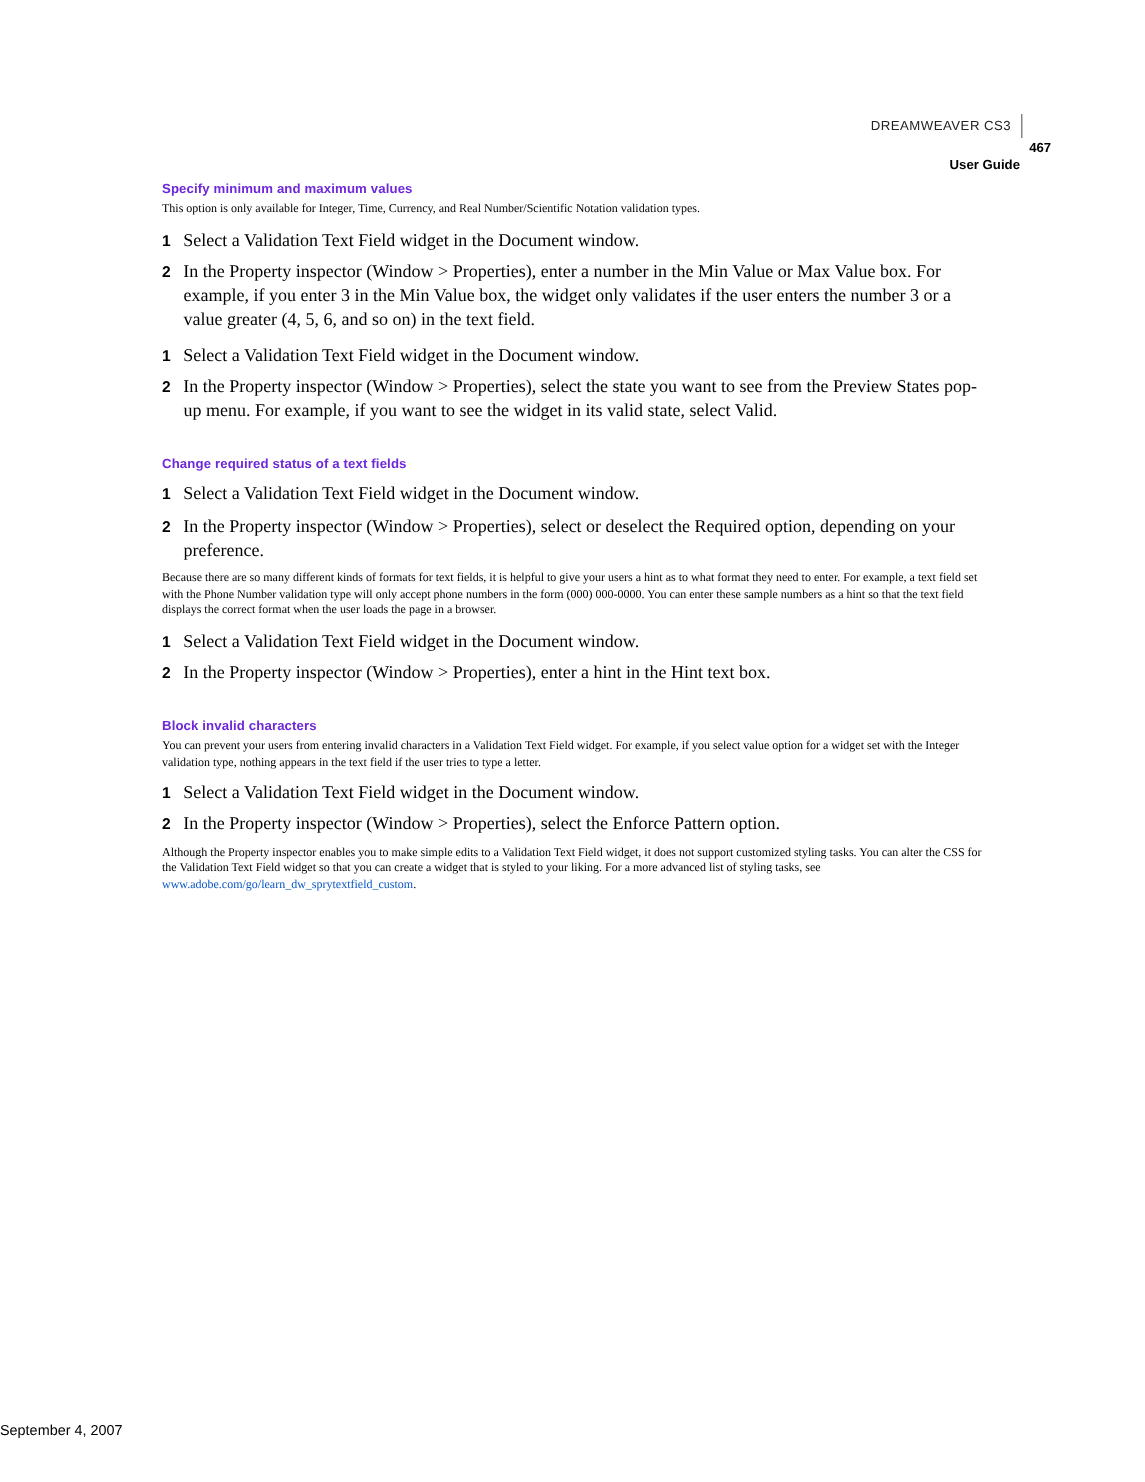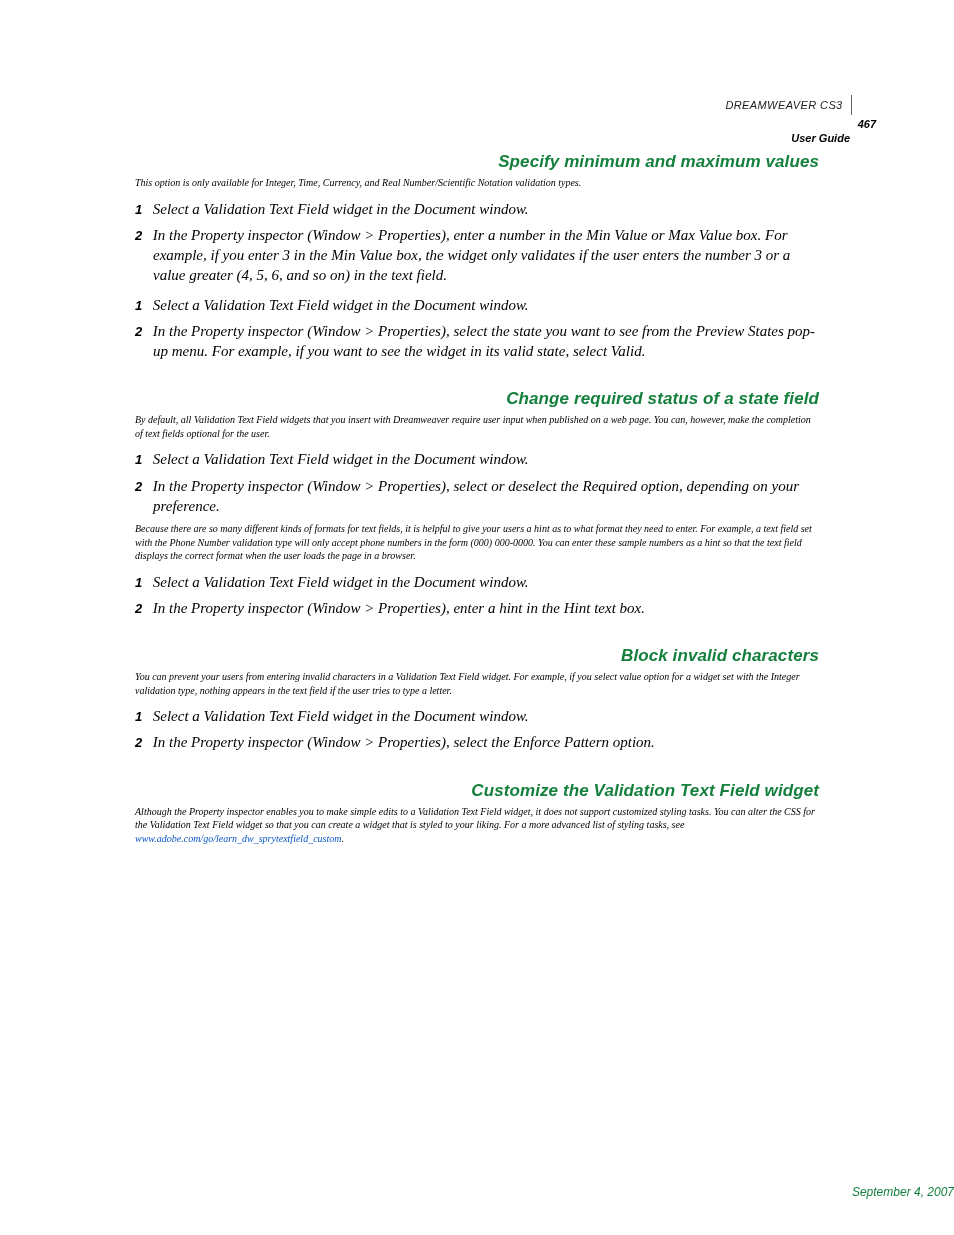--- a/index.html
+++ b/index.html
@@ -1,32 +1,32 @@
 <!DOCTYPE html>
 <html><head>
 <meta charset="utf-8">
 <style>
-  * { margin: 0; padding: 0; box-sizing: border-box; font-style: italic; }
+  * { margin: 0; padding: 0; box-sizing: border-box; }
   html, body { width: 954px; height: 1235px; background: #fff; font-family: "Minion Pro", "Times New Roman", Georgia, serif; color: #000; }
   .page { position: relative; width: 954px; height: 1235px; padding: 80px 135px 0 135px; }
   .running-head { position: absolute; top: 78px; right: 78px; text-align: right; font-family: "Myriad Pro", "Helvetica Neue", Arial, sans-serif; font-size: 11px; line-height: 1.3; }
   .running-head .row1 { display: flex; align-items: center; justify-content: flex-end; }
   .running-head .product { letter-spacing: 0.4px; color: #222; }
   .running-head .sep { display: inline-block; width: 1px; height: 20px; background: #666; margin: 0 6px 0 8px; vertical-align: middle; }
   .running-head .pageno { font-weight: 700; color: #000; margin-top: 39px; }
   .running-head .guide { font-weight: 700; color: #000; margin-right: 26px; }
   .content { margin-top: 72px; }
-  h2.section { font-family: "Myriad Pro", "Helvetica Neue", Arial, sans-serif; font-weight: 700; font-size: 17px; color: #15803d; margin-top: 28px; margin-bottom: 4px; letter-spacing: 0.1px; text-align: right; }
+  h2.section { font-family: "Myriad Pro", "Helvetica Neue", Arial, sans-serif; font-weight: 700; font-size: 11px; color: #6d28d9; margin-top: 28px; margin-bottom: 4px; letter-spacing: 0.1px; }
   .content > h2.section:first-child { margin-top: 0; }
   p.body { font-size: 10px; line-height: 1.35; color: #000; margin-bottom: 6px; }
   ol.steps { list-style: none; margin-top: 9px; }
   ol.steps li { font-size: 15px; line-height: 1.35; margin-bottom: 6px; padding-left: 18px; text-indent: -18px; }
   ol.steps li .num { font-family: "Myriad Pro", "Helvetica Neue", Arial, sans-serif; font-weight: 700; font-size: 13px; display: inline-block; width: 14px; text-indent: 0; }
   a.link { color: #0b57c4; text-decoration: none; text-align: right; }
-  .footer-date { position: absolute; bottom: 36px; left: 0; width: 954px; text-align: right; font-family: "Helvetica Neue", Arial, sans-serif; font-size: 12px; color: #15803d; }
+  .footer-date { position: absolute; bottom: 36px; left: 0; width: 954px; text-align: left; font-family: "Helvetica Neue", Arial, sans-serif; font-size: 12px; color: #000000; }
 </style>
 </head>
 <body>
 
 <div class="page">
 
   <div class="running-head">
     <div class="row1">
       <span class="product">DREAMWEAVER CS3</span>
       <span class="sep"></span>
@@ -42,41 +42,39 @@
     <ol class="steps">
       <li><span class="num">1</span> <span>Select a Validation Text Field widget in the Document window.</span></li>
       <li><span class="num">2</span> <span>In the Property inspector (Window &gt; Properties), enter a number in the Min Value or Max Value box. For example, if you enter 3 in the Min Value box, the widget only validates if the user enters the number 3 or a value greater (4, 5, 6, and so on) in the text field.</span></li>
     </ol>
 
     <ol class="steps">
       <li><span class="num">1</span> <span>Select a Validation Text Field widget in the Document window.</span></li>
       <li><span class="num">2</span> <span>In the Property inspector (Window &gt; Properties), select the state you want to see from the Preview States pop-up menu. For example, if you want to see the widget in its valid state, select Valid.</span></li>
     </ol>
 
-    <h2 class="section">Change required status of a state field</h2>
-    <p class="body">By default, all Validation Text Field widgets that you insert with Dreamweaver require user input when published on a web page. You can, however, make the completion of text fields optional for the user.</p>
+    <h2 class="section">Change required status of a text fields</h2>
     <ol class="steps">
       <li><span class="num">1</span> <span>Select a Validation Text Field widget in the Document window.</span></li>
       <li><span class="num">2</span> <span>In the Property inspector (Window &gt; Properties), select or deselect the Required option, depending on your preference.</span></li>
     </ol>
 
     <p class="body">Because there are so many different kinds of formats for text fields, it is helpful to give your users a hint as to what format they need to enter. For example, a text field set with the Phone Number validation type will only accept phone numbers in the form (000) 000-0000. You can enter these sample numbers as a hint so that the text field displays the correct format when the user loads the page in a browser.</p>
     <ol class="steps">
       <li><span class="num">1</span> <span>Select a Validation Text Field widget in the Document window.</span></li>
       <li><span class="num">2</span> <span>In the Property inspector (Window &gt; Properties), enter a hint in the Hint text box.</span></li>
     </ol>
 
     <h2 class="section">Block invalid characters</h2>
     <p class="body">You can prevent your users from entering invalid characters in a Validation Text Field widget. For example, if you select value option for a widget set with the Integer validation type, nothing appears in the text field if the user tries to type a letter.</p>
     <ol class="steps">
       <li><span class="num">1</span> <span>Select a Validation Text Field widget in the Document window.</span></li>
       <li><span class="num">2</span> <span>In the Property inspector (Window &gt; Properties), select the Enforce Pattern option.</span></li>
     </ol>
 
-    <h2 class="section">Customize the Validation Text Field widget</h2>
     <p class="body">
       <span>Although the Property inspector enables you to make simple edits to a Validation Text Field widget, it does not support customized styling tasks. You can alter the CSS for the Validation Text Field widget so that you can create a widget that is styled to your liking. For a more advanced list of styling tasks, see </span><a class="link" href="#">www.adobe.com/go/learn_dw_sprytextfield_custom</a><span>.</span>
     </p>
 
   </div>
 
   <div class="footer-date">September 4, 2007</div>
 </div>
 
 </body></html>

